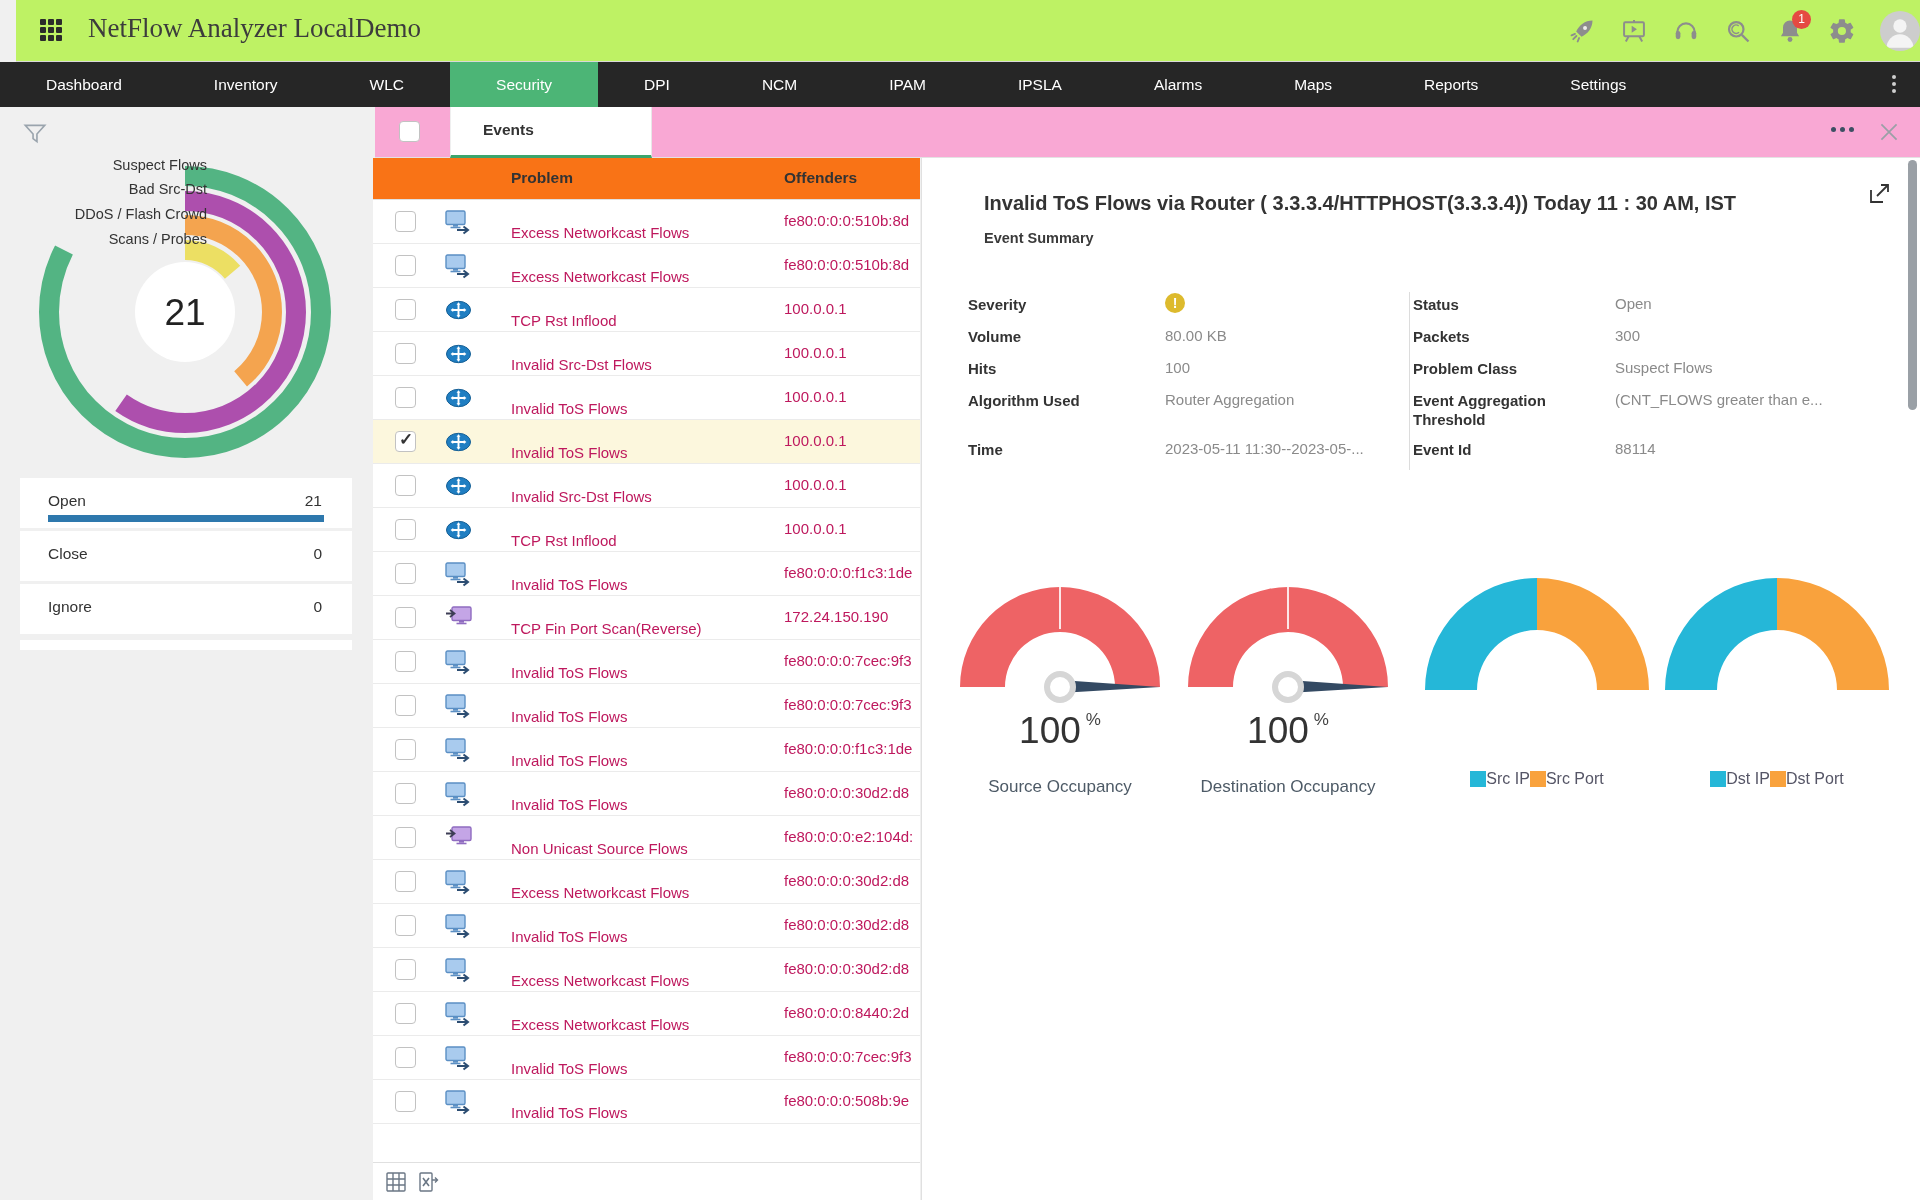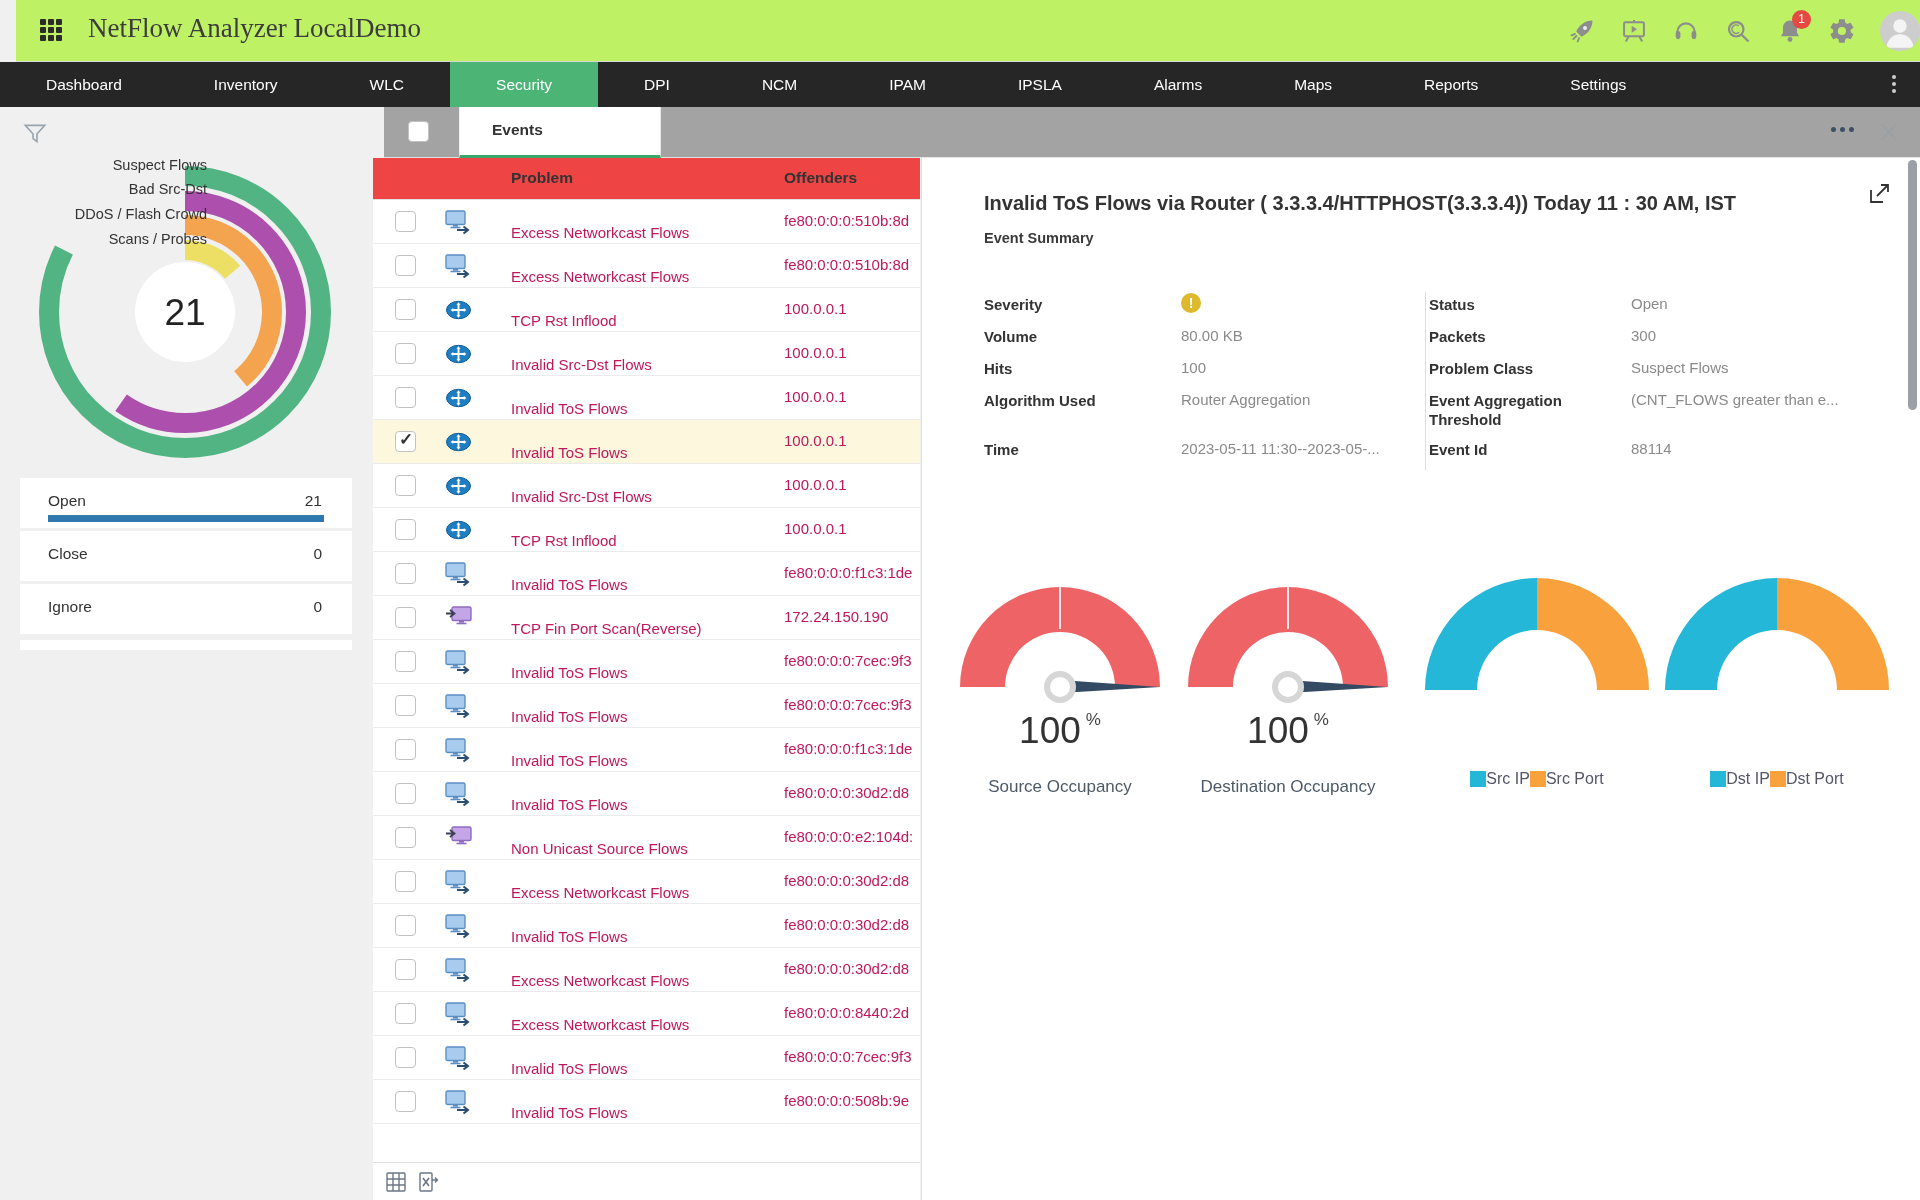--- a/index.html
+++ b/index.html
@@ -37,51 +37,51 @@
   div.ring-label:nth-of-type(4){top:124px}
   .ring-total{position:absolute;left:135px;top:185px;width:100px;text-align:center;font-size:37px;color:#222}
   .status-card{position:absolute;left:20px;top:371px;width:332px}
   .status-row{position:relative;background:#fff;height:50px;margin-bottom:3px;cursor:pointer}
   .status-row .sl{position:absolute;left:28px;top:14px;font-size:15.5px;color:#333}
   .status-row .sv{position:absolute;right:30px;top:14px;font-size:15.5px;color:#333}
   .status-row .sbar{position:absolute;left:28px;right:28px;bottom:6px;height:7px}
   .status-footer{height:10px;background:#fff;margin-top:3px}
 
   
-  .strip{position:absolute;left:384px;top:107px;right:0;height:51px;background:#a3a3a3;border-bottom:1px solid #e3e3e3}
+  .strip{position:absolute;left:375px;top:107px;right:0;height:51px;background:#f9a8d4;border-bottom:1px solid #e3e3e3}
   .cb{width:21px;height:21px;border:1px solid #c2c2c2;border-radius:4px;background:#fff;position:absolute;cursor:pointer}
   .cb.checked::after{content:"\2713";position:absolute;left:3px;top:-3px;font-size:17px;font-weight:700;color:#333}
   .strip .cb{left:24px;top:14px}
   .events-tab{position:absolute;left:75px;top:0;width:202px;height:51px;background:#fff;border-right:1px solid #e8e8e8;border-left:1px solid #efefef;border-bottom:3px solid #3ba56c;cursor:pointer}
   .events-tab .tl{position:absolute;left:32px;top:14px;font-size:15.5px;font-weight:700;color:#333}
   .strip-kebab{position:absolute;right:66px;top:20px;display:flex;gap:4px;cursor:pointer}
   .strip-kebab i{width:5px;height:5px;border-radius:50%;background:#3d4f63}
   .strip-close{position:absolute;right:18px;top:12px;width:26px;height:26px;cursor:pointer}
 
   
   .table-panel{position:absolute;left:373px;top:158px;width:547px;bottom:0;background:#fff}
-  .thead{position:relative;height:42px;background:#ef4444;border-bottom:1px solid #e0e0e0}
+  .thead{position:relative;height:42px;background:#f97316;border-bottom:1px solid #e0e0e0}
   .thead span{position:absolute;top:11px;font-size:15.5px;font-weight:700;color:#333}
   .th-problem{left:138px}
   .th-offenders{left:411px}
   .row{position:relative;height:44px;border-bottom:1px solid #ebebeb;background:#fff;cursor:pointer}
   .row.selected{background:#fcf7dd}
   .row .cb{left:22px;top:11px}
   .ric{position:absolute;left:72px;top:10px;width:27px;height:25px}
   .prob{position:absolute;left:138px;top:24px;font-size:15px;color:#be185d;white-space:nowrap}
   .off{position:absolute;left:411px;top:12px;font-size:15px;color:#be185d;width:134px;white-space:nowrap;overflow:hidden}
   .table-toolbar{position:absolute;left:0;right:0;bottom:0;height:38px;border-top:1px solid #e0e0e0;background:#fff;display:flex;align-items:center;gap:10px;padding-left:12px}
   .table-toolbar .tbico{width:22px;height:22px;cursor:pointer}
 
   
   .detail{position:absolute;left:921px;top:158px;right:0;bottom:0;background:#fff;border-left:1px solid #e0e0e0}
   .expand-btn{position:absolute;left:945px;top:24px;width:24px;height:24px;cursor:pointer}
   .d-title{position:absolute;left:62px;top:34px;font-size:20px;font-weight:700;color:#333;white-space:nowrap}
   .d-sub{position:absolute;left:62px;top:72px;font-size:14.5px;font-weight:700;color:#3a3a3a}
-  .fields{position:absolute;left:62px;top:132px;width:870px;height:200px}
+  .fields{position:absolute;left:46px;top:132px;width:870px;height:200px}
   .frow{position:absolute}
   .flabel{position:absolute;left:0;width:185px;font-size:15px;font-weight:700;color:#333;line-height:19px}
   .fvalue{position:absolute;left:197px;width:260px;font-size:15px;color:#8a8a8a;white-space:nowrap}
   .fr .flabel{left:445px;width:190px}
   .fr .fvalue{left:647px;width:220px}
   .frow:nth-of-type(1){top:5px}.frow:nth-of-type(2){top:37px}.frow:nth-of-type(3){top:69px}
   .frow:nth-of-type(4){top:101px}.frow:nth-of-type(5){top:150px}
   .fdivider{position:absolute;left:441px;top:2px;height:178px;width:1px;background:#dcdcdc}
   .sev-ico{position:absolute;left:197px;top:-2px;width:20px;height:20px;border-radius:50%;color:#fff;font-size:14px;font-weight:700;text-align:center;line-height:20px}
   .gauge-svg,.donut-svg{position:absolute}

